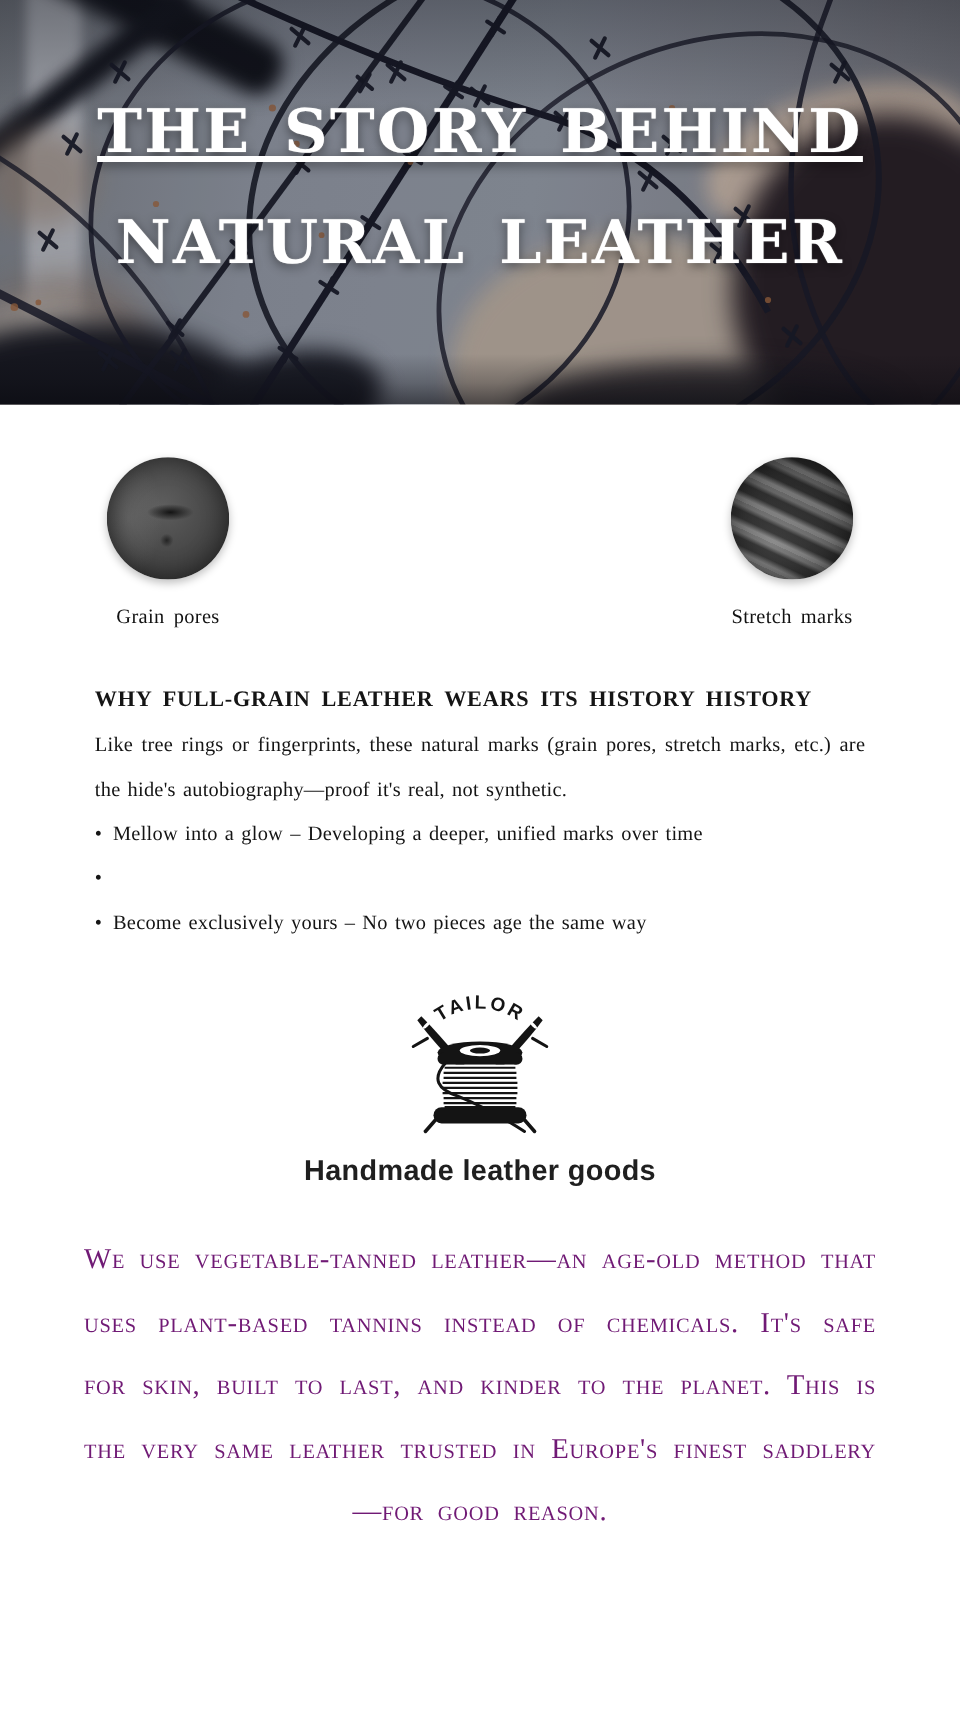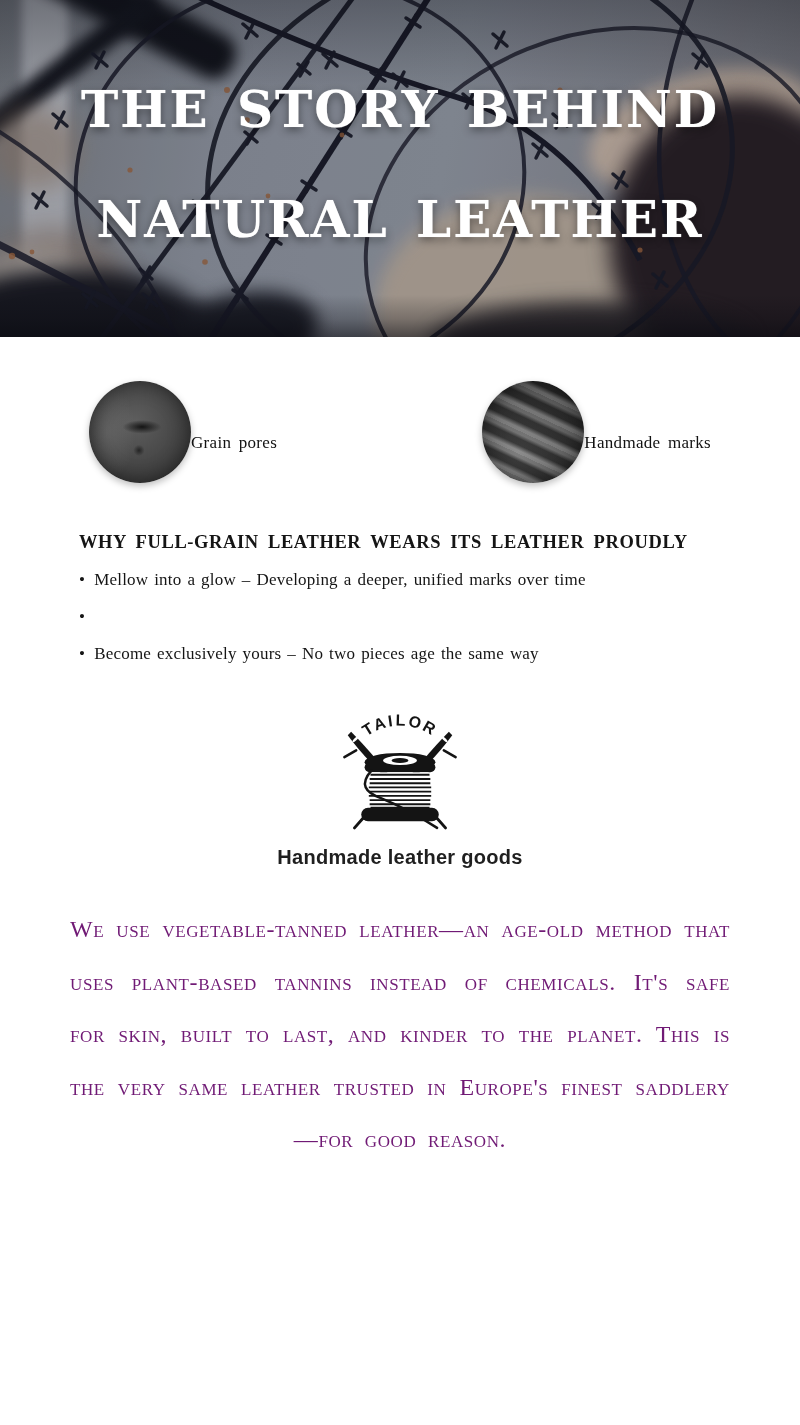--- a/index.html
+++ b/index.html
@@ -28,25 +28,25 @@
   .wires{position:absolute;left:0;top:0;width:800px;height:337px;filter:blur(.5px);}
   .tint{position:absolute;inset:0;background:rgba(30,34,44,.13);}
   .shade-top{position:absolute;inset:0;background:linear-gradient(to bottom,rgba(10,12,20,.30),rgba(10,12,20,0) 30%);}
   .shade-bottom{position:absolute;inset:0;background:linear-gradient(to top,rgba(8,8,14,.55) 0,rgba(8,8,14,.25) 18px,rgba(8,8,14,0) 42px);}
   .hero-title{
     position:absolute;left:0;width:800px;text-align:center;margin:0;
     font-family:"DejaVu Serif","Liberation Serif",serif;font-weight:700;
     font-size:50px;line-height:56px;letter-spacing:2px;word-spacing:8px;
     color:#ffffff;text-shadow:0 3px 9px rgba(0,0,0,.45),0 0 1px rgba(255,255,255,.7);
   }
-  .t1{top:82px;}
-  .t2{top:192px;}
+  .t1{top:82px;text-decoration:underline;}
+  .t2{top:174px;}
   
   .marks{width:622px;margin:44px auto 0;display:flex;justify-content:space-between;}
-  .mark{margin:0;display:flex;flex-direction:row;align-items:center;}
+  .mark{margin:0;display:flex;flex-direction:column;align-items:center;}
   .circle{
     width:102px;height:102px;border-radius:50%;position:relative;overflow:hidden;
     box-shadow:inset 0 0 20px rgba(0,0,0,.45),0 3px 7px rgba(0,0,0,.25);
   }
   .tx-grain{
     background:
       radial-gradient(ellipse 26px 9px at 52% 45%,rgba(12,12,12,.9),rgba(40,40,40,.4) 55%,rgba(0,0,0,0) 75%),
       radial-gradient(circle 8px at 49% 68%,rgba(25,25,25,.8),rgba(0,0,0,0) 70%),
       radial-gradient(ellipse 40px 70px at 18% 50%,rgba(140,140,140,.30),rgba(0,0,0,0) 70%),
       radial-gradient(circle at 45% 40%,#5e5e5e 0%,#4a4a4a 45%,#383838 80%,#2e2e2e 100%);
@@ -92,21 +92,21 @@
   .mark figcaption{margin-top:20px;font-size:17px;line-height:21px;white-space:nowrap;letter-spacing:.3px;word-spacing:3px;color:#121212;}
   
   .story{width:642px;margin:41px auto 0;font-size:17px;line-height:37px;text-align:justify;letter-spacing:.2px;word-spacing:1.5px;color:#151515;}
   .story h2{margin:0;font-size:18.5px;font-weight:700;letter-spacing:.6px;word-spacing:4px;line-height:37px;}
   .story p{margin:0;}
   .bullet-line{display:flex;}
   .bullet-dot{margin-right:9px;}
   
   .brand{margin-top:16px;text-align:center;}
   .brand svg{display:inline-block;}
-  .tagline{margin-top:4px;font-family:"Liberation Sans","DejaVu Sans",sans-serif;font-weight:700;font-size:20px;letter-spacing:.3px;color:#1f1f1f;}
+  .tagline{margin-top:4px;font-family:"Liberation Sans","DejaVu Sans",sans-serif;font-weight:700;font-size:24px;letter-spacing:.3px;color:#1f1f1f;}
   
   .footer-note{width:660px;margin:34px auto 0;}
   .footer-note p{
     margin:0;font-variant:small-caps;font-size:24px;line-height:52.5px;
     letter-spacing:.6px;word-spacing:5px;color:#701a75;
     text-align:justify;text-align-last:center;
   }
 </style>
 </head>
 <body>
@@ -189,26 +189,27 @@
     <h1 class="hero-title t2">NATURAL LEATHER</h1>
   </header>
 
   <section class="marks">
     <figure class="mark">
       <div class="circle tx-grain"></div>
       <figcaption>Grain pores</figcaption>
     </figure>
     <figure class="mark">
       <div class="circle tx-stretch"></div>
-      <figcaption>Handmade marks</figcaption>
+      <figcaption>Stretch marks</figcaption>
     </figure>
   </section>
 
   <section class="story">
-    <h2>WHY FULL-GRAIN LEATHER WEARS ITS LEATHER PROUDLY</h2>
+    <h2>WHY FULL-GRAIN LEATHER WEARS ITS HISTORY HISTORY</h2>
+    <p>Like tree rings or fingerprints, these natural marks (grain pores, stretch marks, etc.) are the hide's autobiography—proof it's real, not synthetic.</p>
     <p class="bullet-line">
       <span class="bullet-dot">•</span>
       <span>Mellow into a glow – Developing a deeper, unified marks over time</span>
     </p>
     <p class="bullet-line">
       <span class="bullet-dot">•</span>
     </p>
     <p class="bullet-line">
       <span class="bullet-dot">•</span>
       <span>Become exclusively yours – No two pieces age the same way</span>

